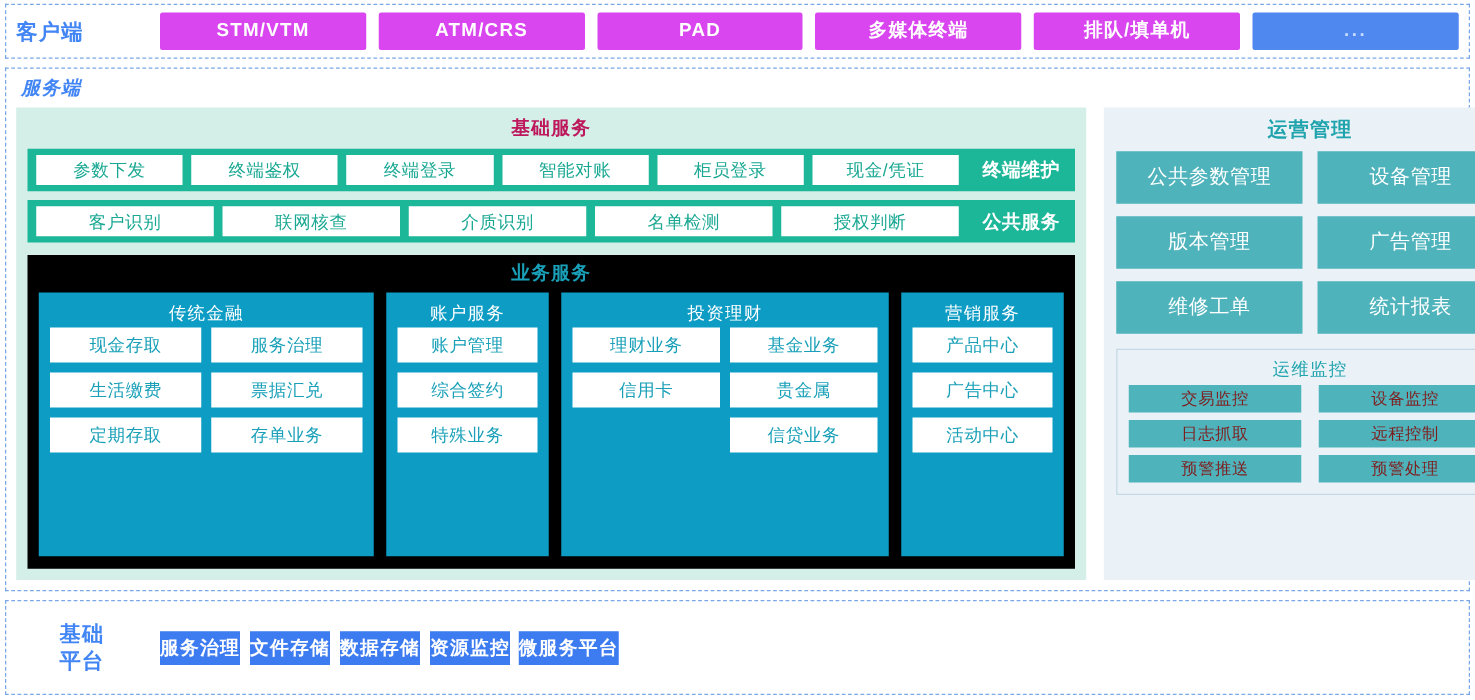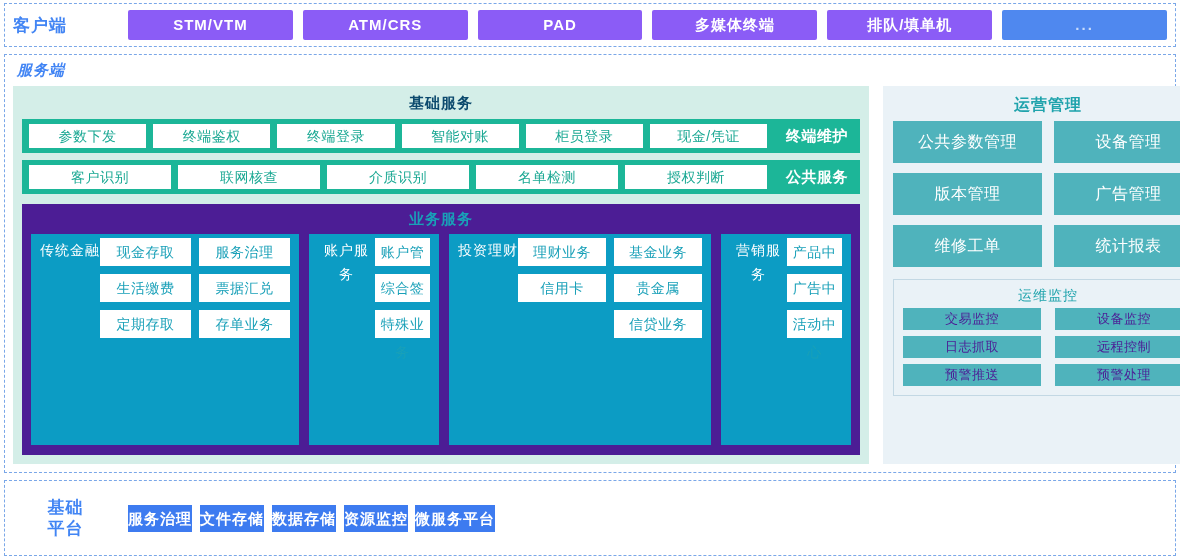--- a/index.html
+++ b/index.html
@@ -50,21 +50,21 @@
   }
   .client-label {
     width: 105px;
     text-align: left;
     flex: 0 0 auto;
   }
   .client-btn {
     flex: 1 1 0;
     height: 30px;
     line-height: 30px;
-    background: #8b5cf6;
+    background: #d946ef;
     color: #ffffff;
     font-size: 15px;
     font-weight: bold;
     text-align: center;
     border-radius: 2px;
     letter-spacing: 1px;
   }
   .client-btn.muted {
     background: #4f88ef;
     color: #c9dcfb;
@@ -96,21 +96,21 @@
     box-sizing: border-box;
     padding: 7px 9px 9px 9px;
     display: flex;
     flex-direction: column;
     gap: 6px;
   }
   .group-title {
     text-align: center;
     font-size: 15px;
     font-weight: bold;
-    color: #0c4a6e;
+    color: #be185d;
     letter-spacing: 1px;
     line-height: 20px;
   }
   .group-title.biz {
     color: #19a0b8;
   }
 
   .base-rows {
     display: flex;
     flex-direction: column;
@@ -139,39 +139,39 @@
     flex: 0 0 86px;
     color: #ffffff;
     font-size: 15px;
     font-weight: bold;
     text-align: center;
     letter-spacing: 0.5px;
   }
 
   
   .biz-wrap {
-    background: #4c1d95;
+    background: #000000;
     margin-top: 4px;
     padding: 5px 9px 10px 9px;
     flex: 1 1 auto;
     display: flex;
     flex-direction: column;
     gap: 5px;
   }
   .biz-groups {
     flex: 1 1 auto;
     display: flex;
     gap: 10px;
   }
   .biz-group {
     background: #0c9cc4;
     padding: 4px 9px 9px 9px;
     box-sizing: border-box;
     display: flex;
-    flex-direction: row;
+    flex-direction: column;
     justify-content: space-between;
   }
   .biz-group.g1 { flex: 0 0 268px; }
   .biz-group.g2 { flex: 0 0 130px; }
   .biz-group.g3 { flex: 0 0 262px; }
   .biz-group.g4 { flex: 0 0 130px; }
   .biz-group-title {
     text-align: center;
     color: #ffffff;
     font-size: 14px;
@@ -247,21 +247,21 @@
     letter-spacing: 1px;
   }
   .monitor-grid {
     display: grid;
     grid-template-columns: 1fr 1fr;
     gap: 6px 14px;
     margin-top: 2px;
   }
   .monitor-chip {
     background: #4fb3bc;
-    color: #4c1d95;
+    color: #7f1d1d;
     font-size: 13px;
     text-align: center;
     line-height: 22px;
     height: 22px;
     letter-spacing: 0.5px;
   }
 
   
   .platform-band {
     flex: 0 0 auto;

